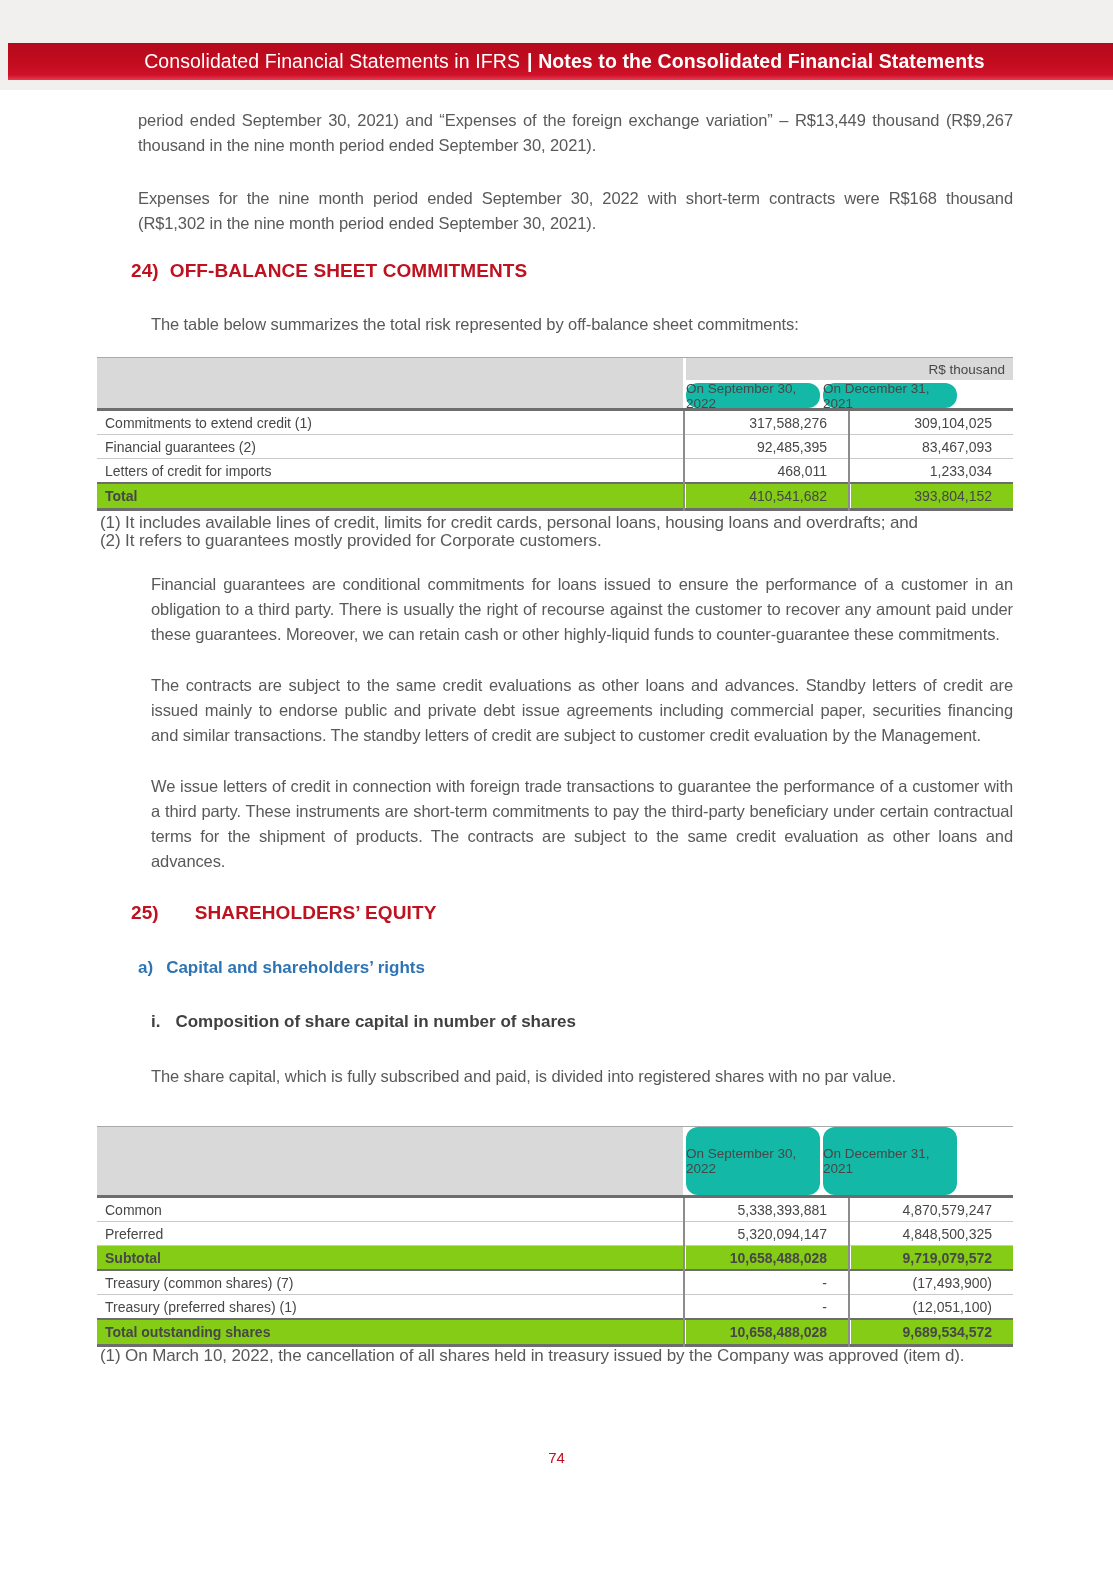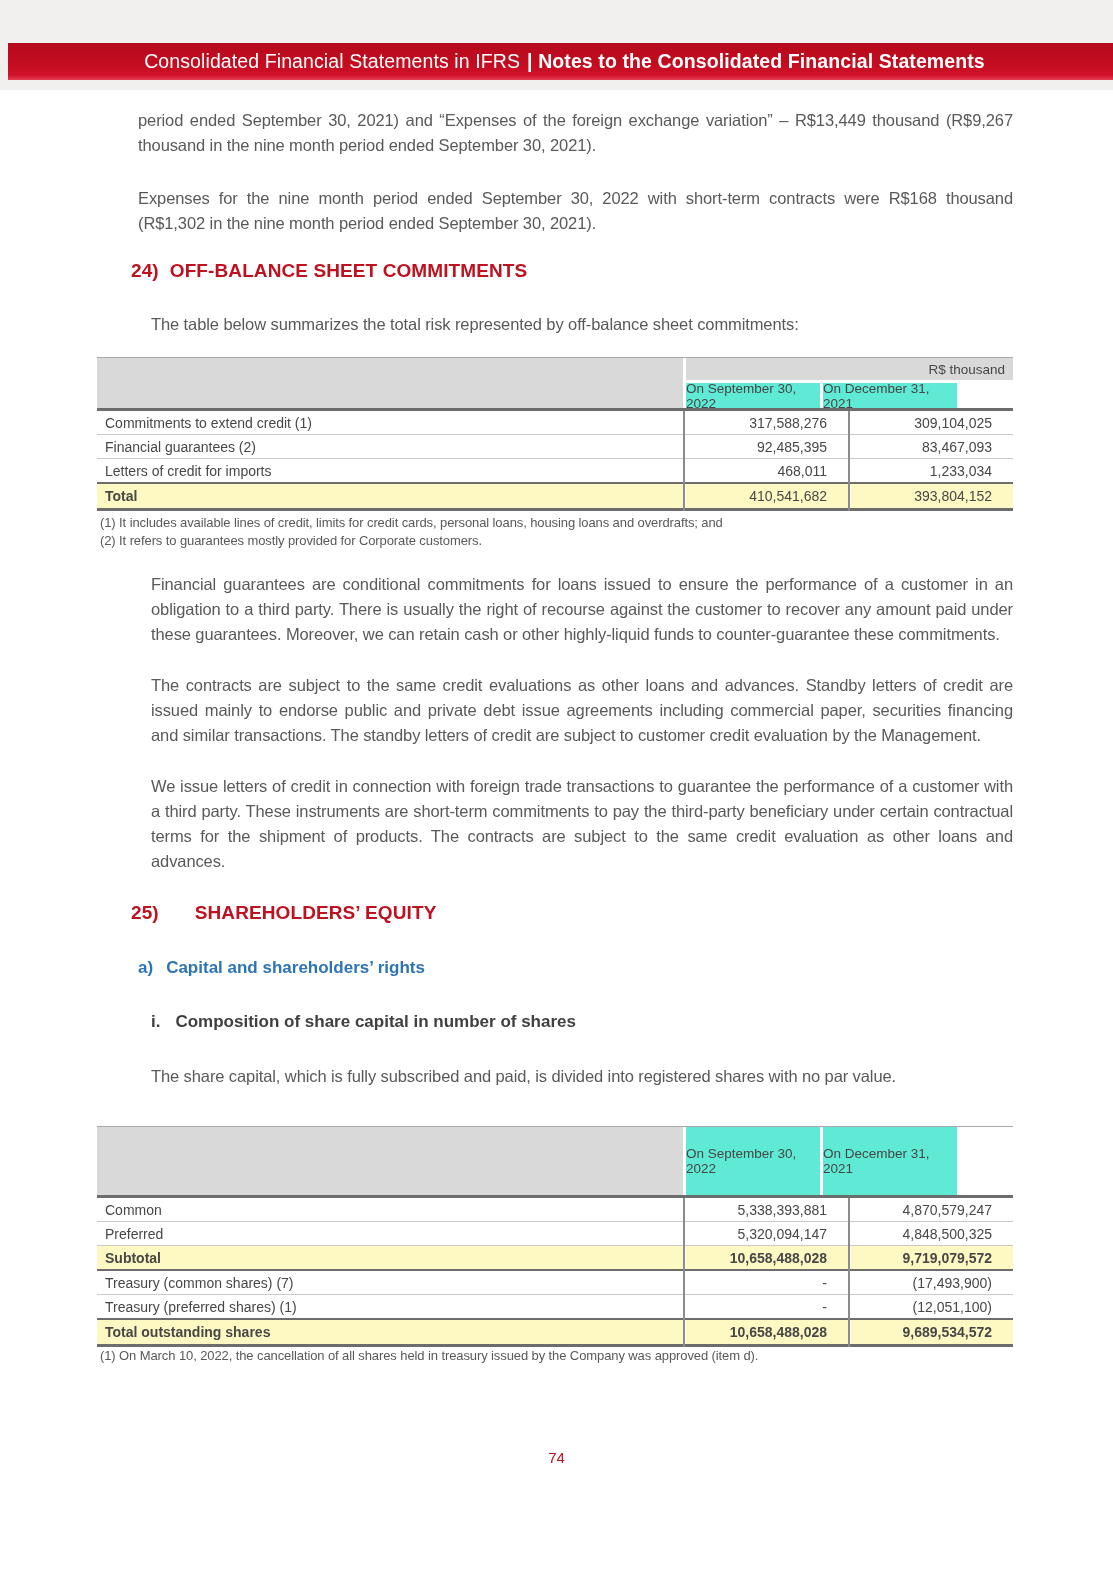--- a/index.html
+++ b/index.html
@@ -41,35 +41,35 @@
   .line-thin  { height:1px; background:#c9c9c9; margin-left:0; }
   .line-thick { height:3px; background:#6d6d6d; }
   .t-hdr { display:flex; }
   .c-hlabel { width:586px; background:#d9d9d9; }
   .sp { width:3px; background:#ffffff; align-self:stretch; flex:none; }
   .hdr-right { width:327px; display:flex; flex-direction:column; }
   .hdr-unit { height:22px; background:#d9d9d9; display:flex; align-items:center; justify-content:flex-end;
     padding-right:8px; font-size:13.5px; color:#474747; }
   .hdr-gap { height:3px; background:#ffffff; }
   .hdr-dates { height:25px; display:flex; }
-  .c-hdate { width:134px; background:#5eead4; display:flex; align-items:center; justify-content:center;
-    font-size:13.5px; color:#474747; }
+  .c-hdate { width:134px; background:#14b8a6; display:flex; align-items:center; justify-content:center;
+    font-size:13.5px; color:#474747;border-radius:12px; }
   .t2-hdr { display:flex; height:68px; }
   .t2-hdr .c-hdate { height:68px; }
   .t-row { display:flex; height:23px; align-items:center; background:#ffffff; }
-  .t-row.gray { background:#fef9c3; }
+  .t-row.gray { background:#84cc16; }
   .t-row.tall { height:24px; }
   .c-label { width:586px; padding-left:8px; white-space:nowrap; overflow:hidden; }
   .c-num { width:162px; text-align:right; padding-right:21px; white-space:nowrap; }
   .strong { font-weight:bold; }
   .vsep { position:absolute; width:2px; background:#8c8c8c; }
   .vsep.v1 { left:586px; }
   .vsep.v2 { left:751px; }
 
-  .footnote { margin-left:100px; font-size:13px; line-height:18px; color:#595959; letter-spacing:-0.1px; }
+  .footnote { margin-left:100px; font-size:17px; line-height:18px; color:#595959; letter-spacing:-0.1px; }
 
   .page-num { text-align:center; font-size:15px; color:#be1220; }
 </style>
 </head>
 <body>
 
 <div class="page">
 
   <div class="top-band"></div>
 

